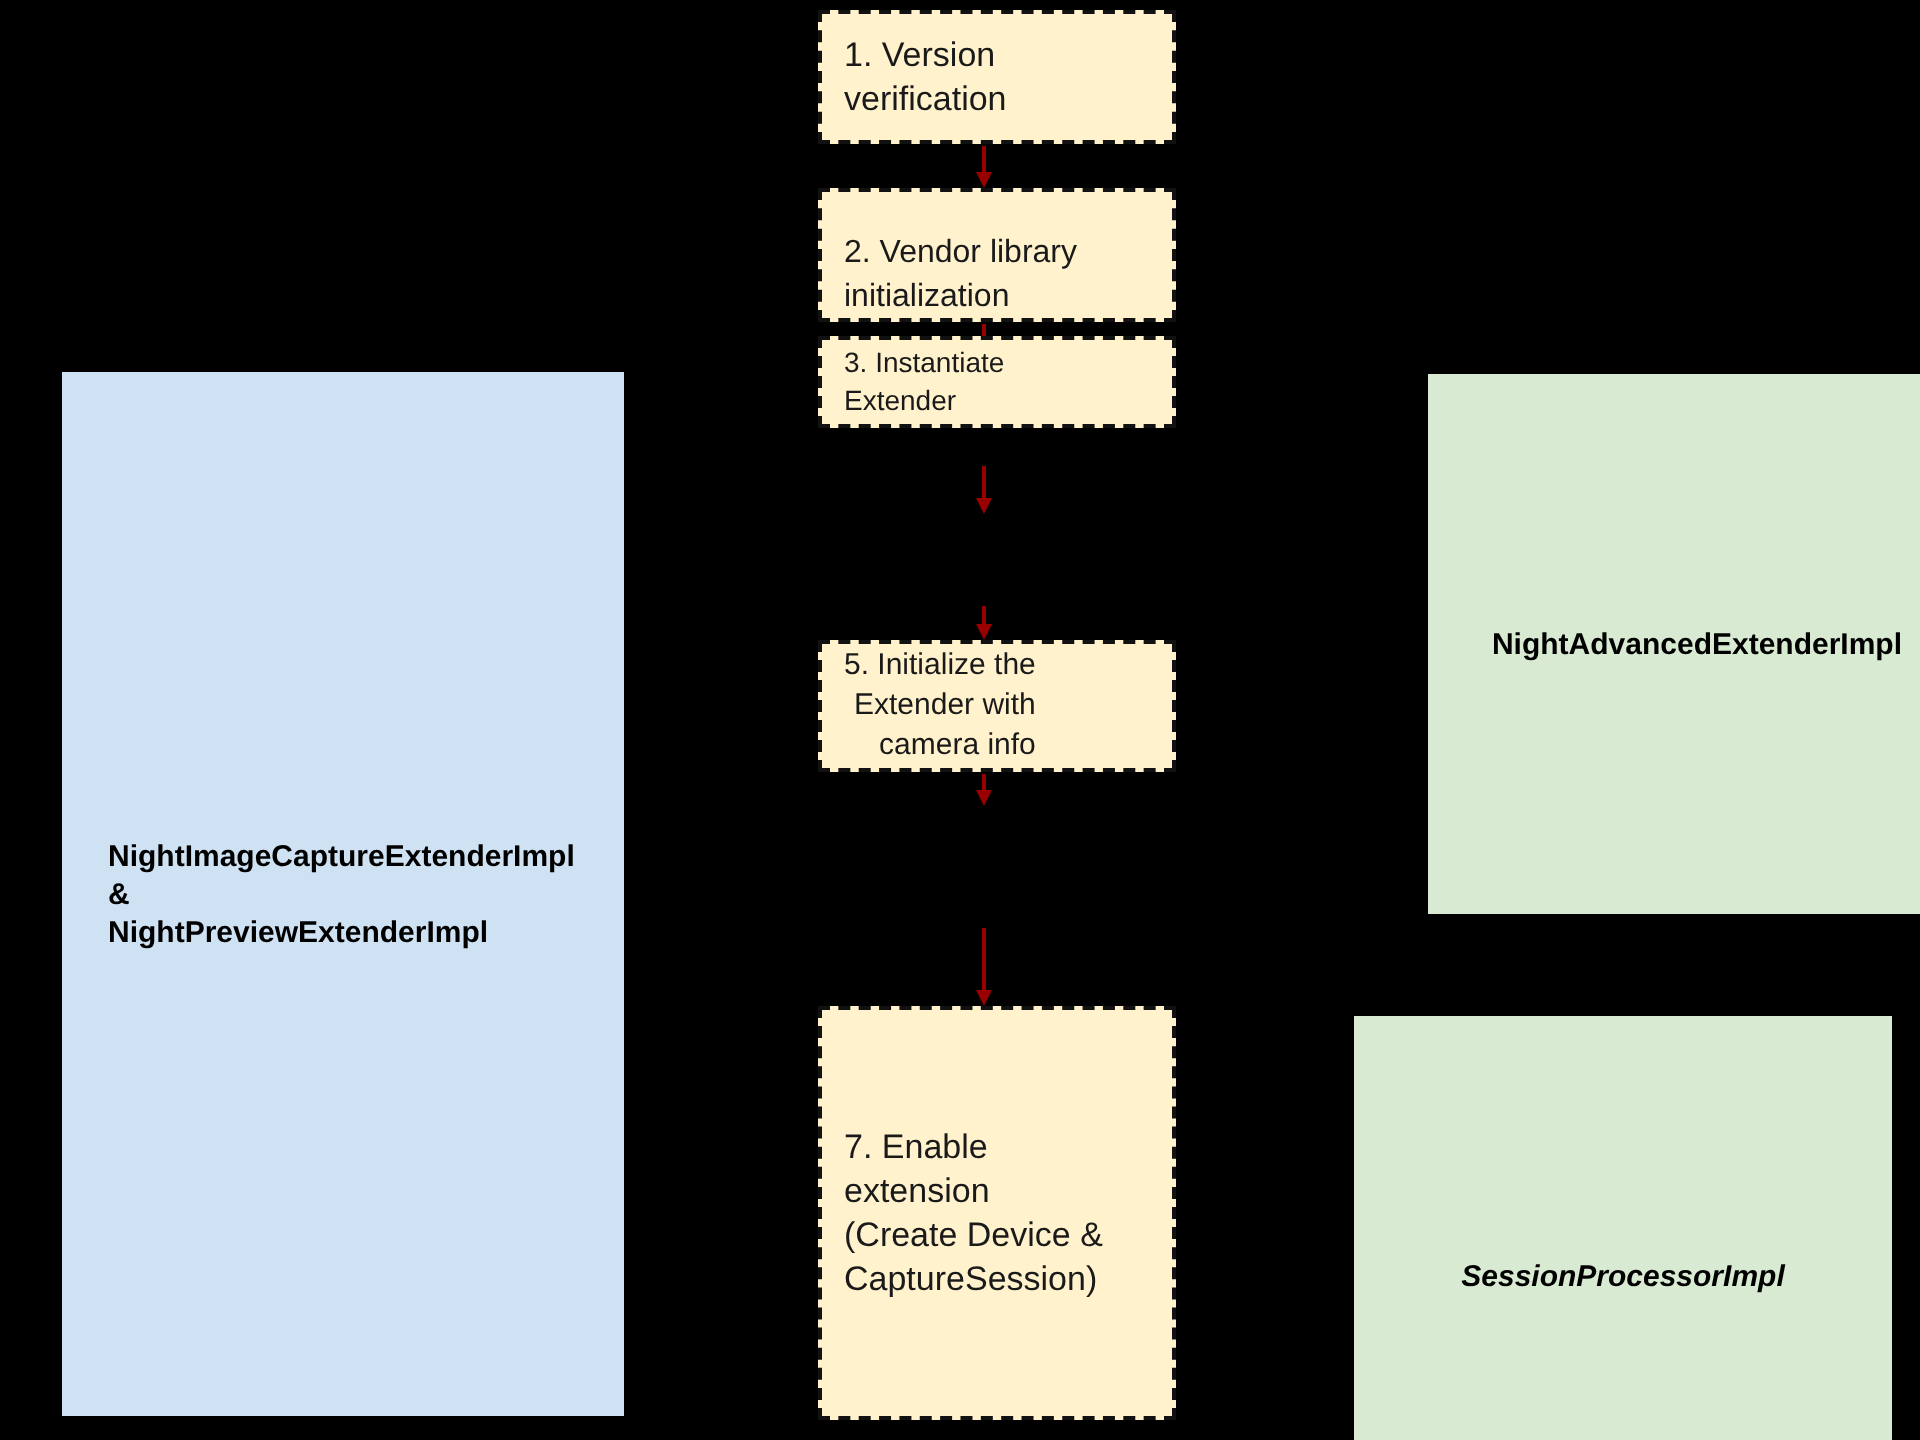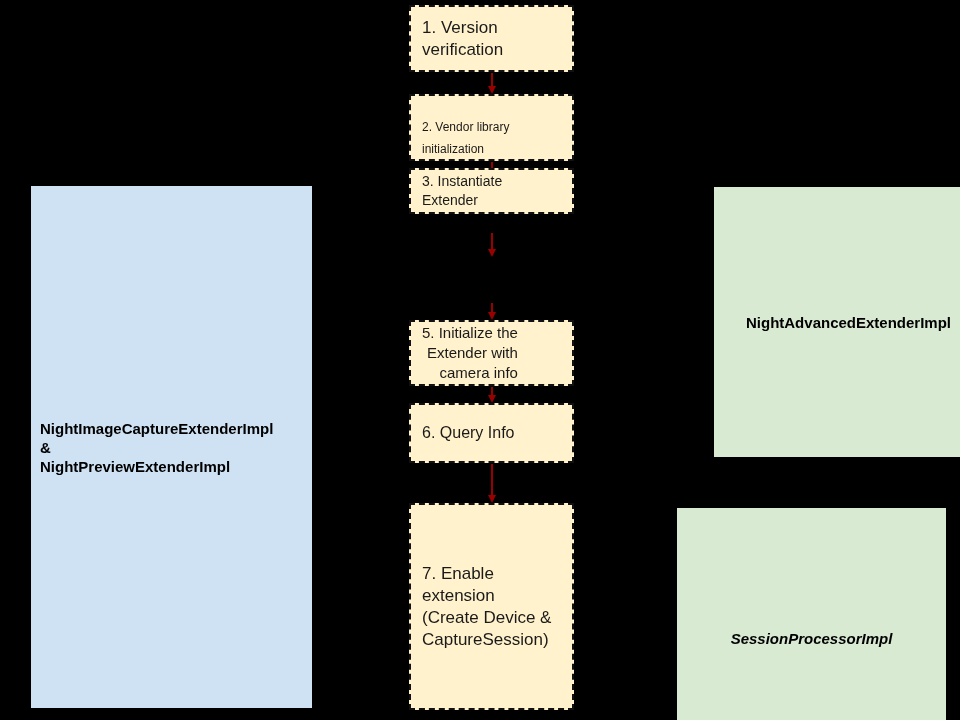--- a/index.html
+++ b/index.html
@@ -31,50 +31,50 @@
     line-height:19px;
     white-space:pre-line;
     color:#000;
   }
   .left-panel{
     left:31px;top:186px;width:281px;height:522px;
     background:var(--left-fill);
   }
   .left-panel .label{
     text-align:left;
-    padding-left:9px;
+    padding-left:23px;
     padding-right:6px;
   }
   .right-panel{
     background:var(--right-fill);
     justify-content:center;
   }
   .right-panel .label{text-align:center;}
   .right-panel-1{left:714px;top:187px;width:269px;height:270px;}
   .right-panel-2{left:677px;top:508px;width:269px;height:260px;font-style:italic;}
 
   .step{
     position:absolute;
-    left:409px;width:165px;
+    left:409px;width:179px;
     background:var(--step-fill);
     border:2px dashed var(--step-border);
     box-sizing:border-box;
     display:flex;
     align-items:center;
   }
   .step .label{
     padding-left:11px;
     padding-right:4px;
     white-space:pre-line;
     color:var(--text);
   }
   .step-1{top:5px;height:67px;}
   .step-1 .label{font-size:17px;line-height:22px;}
   .step-2{top:94px;height:67px;}
-  .step-2 .label{font-size:12px;line-height:22px;margin-top:21px;}
+  .step-2 .label{font-size:16px;line-height:22px;margin-top:21px;}
   .step-3{top:168px;height:46px;}
   .step-3 .label{font-size:14px;line-height:19px;}
   .step-4{top:257px;height:45px;}
   .step-4 .label{font-size:16px;line-height:20px;}
   .step-5{top:320px;height:66px;}
   .step-5 .label{font-size:15px;line-height:20px;text-align:right;}
   .step-6{top:403px;height:60px;}
   .step-6 .label{font-size:16px;line-height:20px;}
   .step-7{top:503px;height:207px;}
   .step-7 .label{font-size:17px;line-height:22px;}
@@ -150,23 +150,20 @@
   <div class="step step-5">
     <div class="label">5. Initialize the
 Extender with
 camera info</div>
   </div>
   <div class="arrow arrow-5">
     <div class="shaft"></div>
     <div class="head"></div>
   </div>
 
-  <div class="step step-6">
-    <div class="label">6. Query Info</div>
-  </div>
   <div class="arrow arrow-6">
     <div class="shaft"></div>
     <div class="head"></div>
   </div>
 
   <div class="step step-7">
     <div class="label">7. Enable
 extension
 (Create Device &amp;
 CaptureSession)</div>

